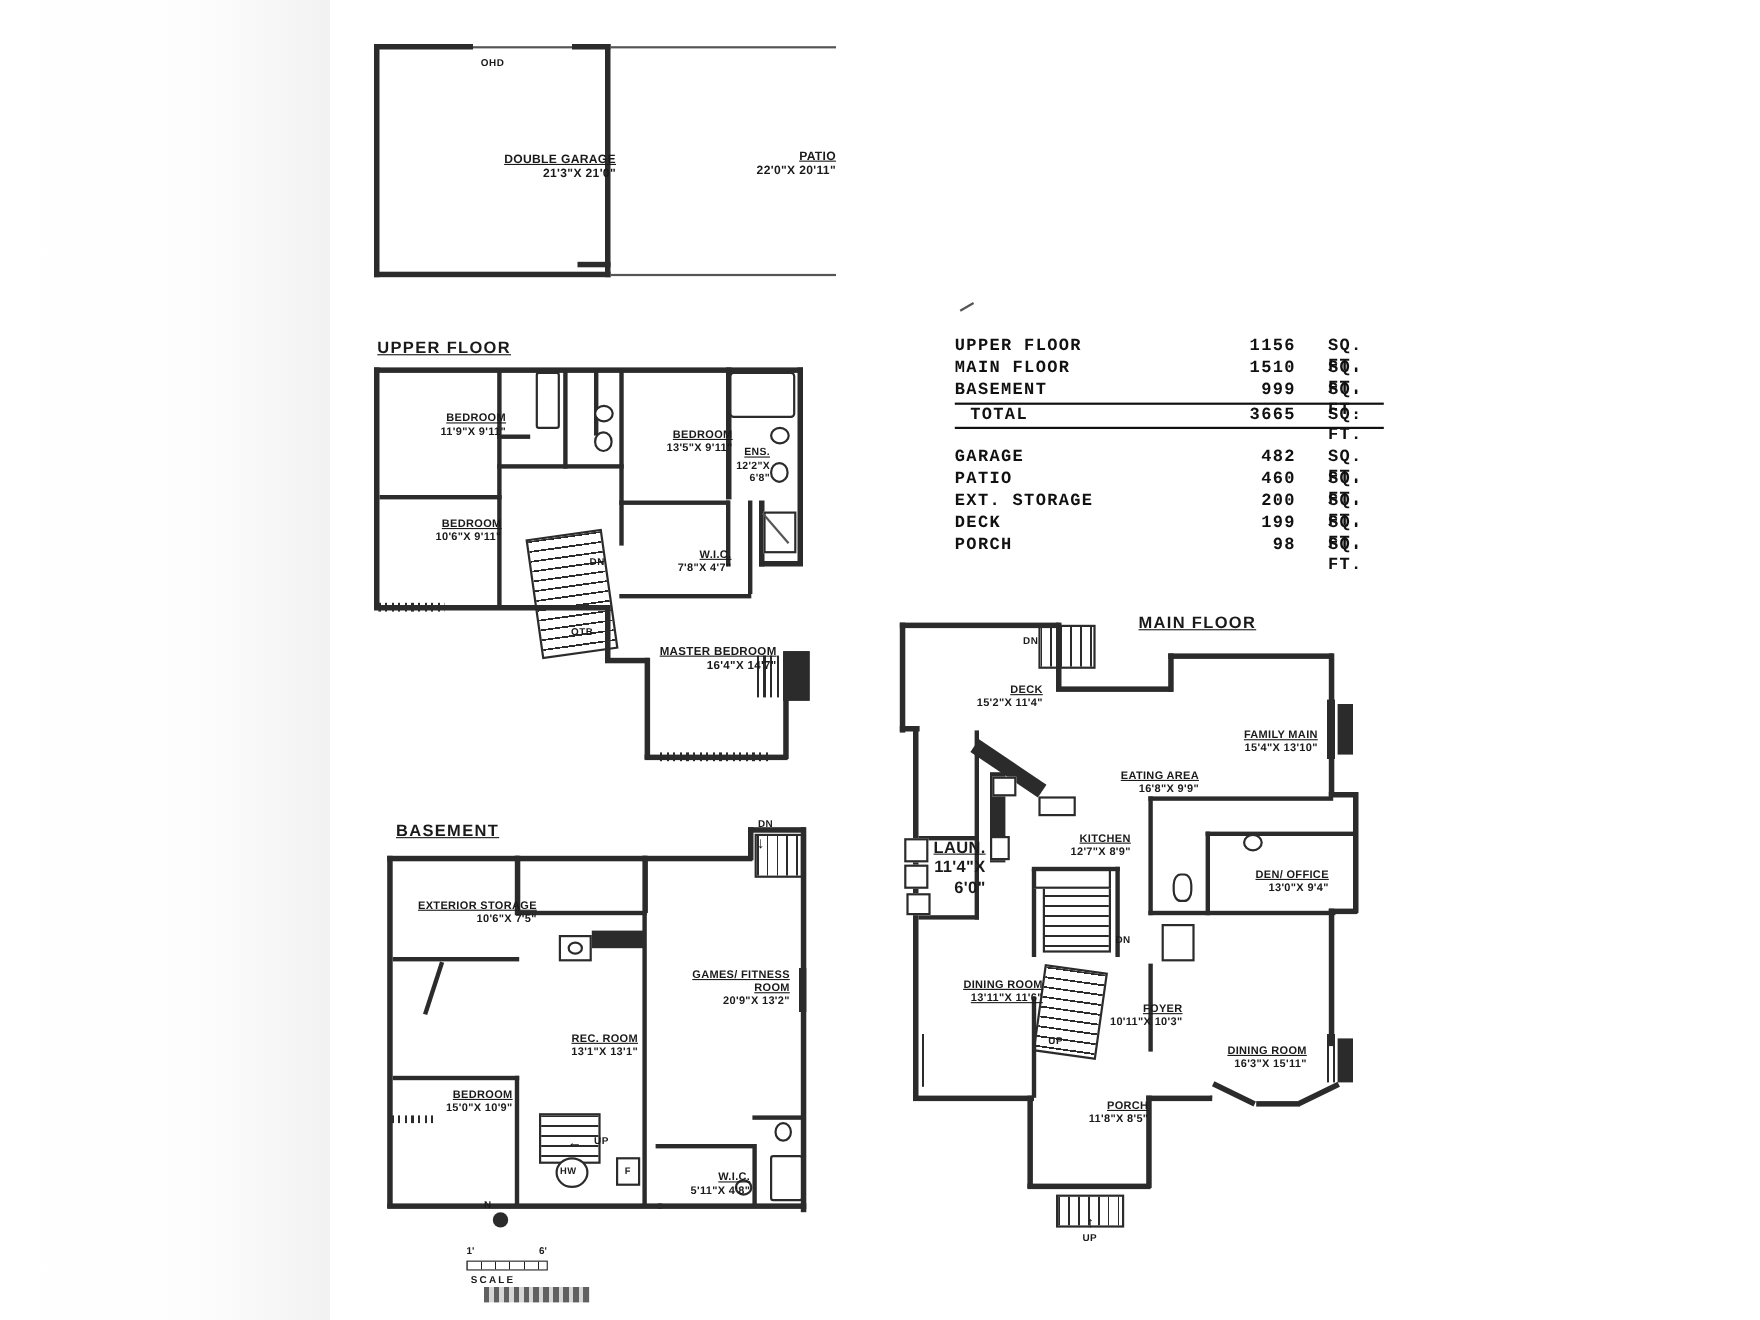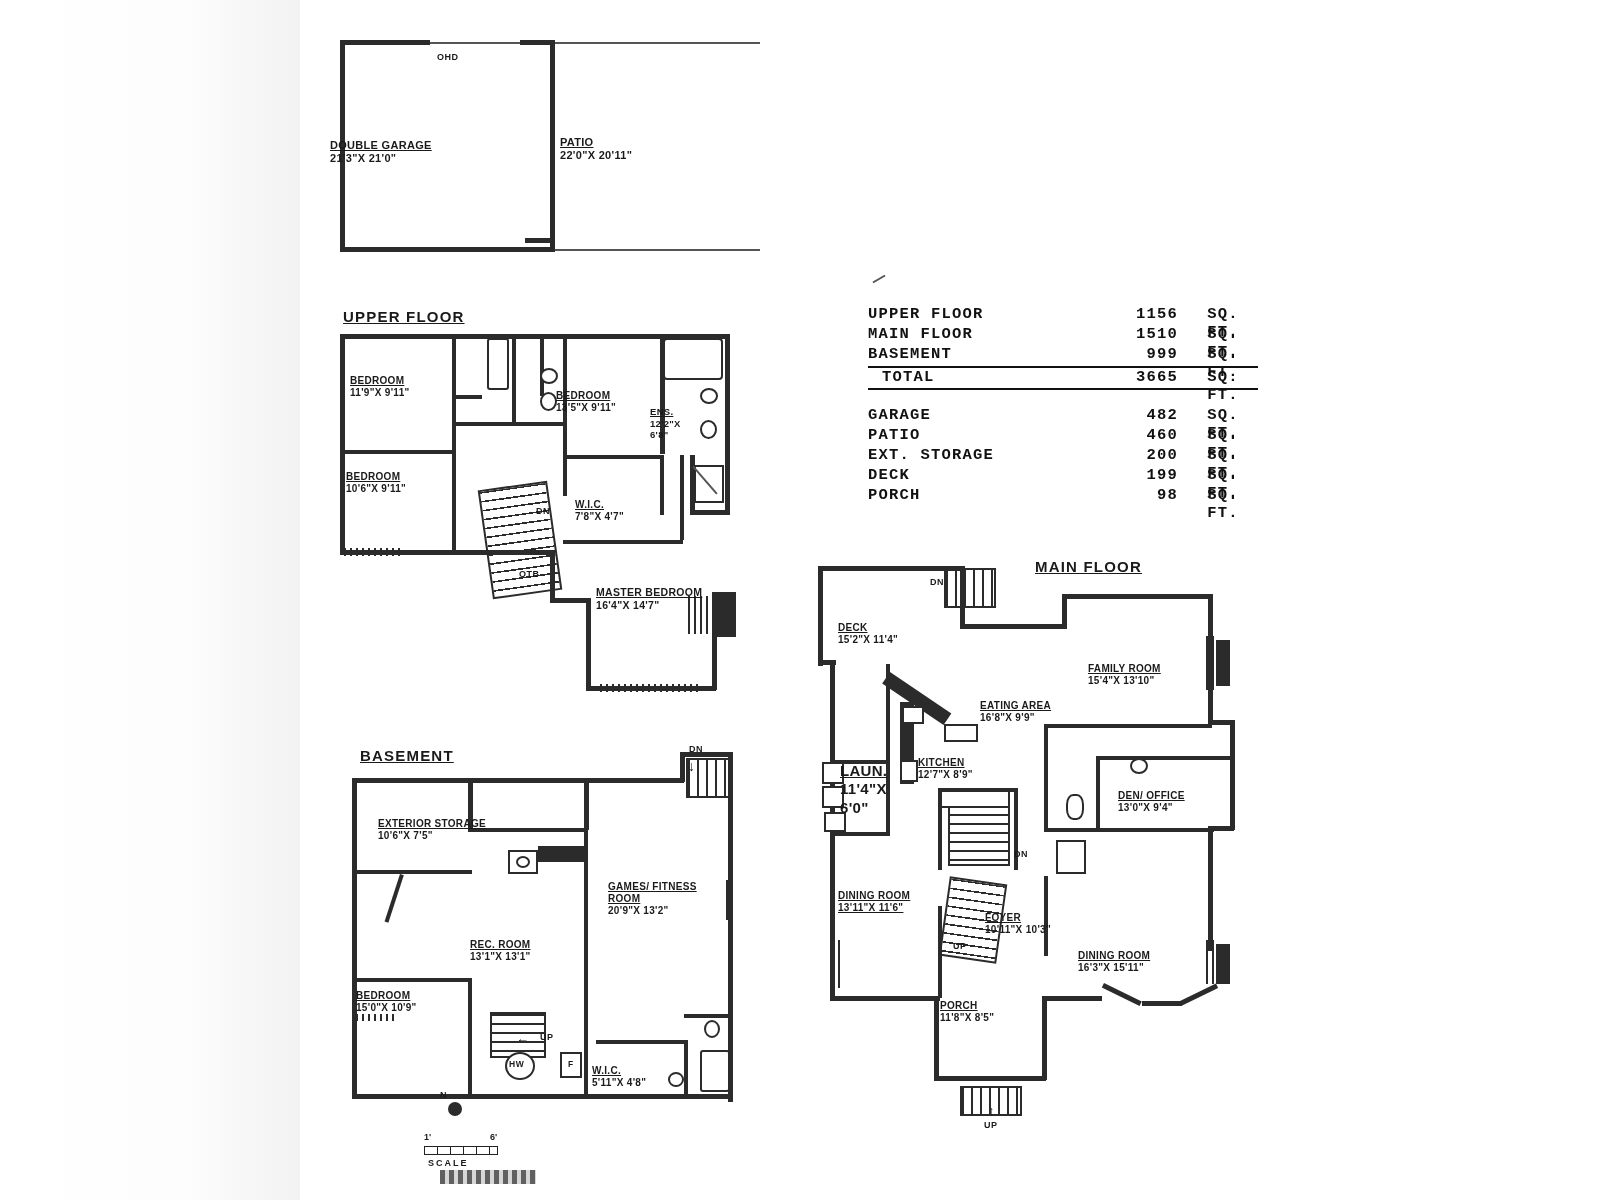--- a/index.html
+++ b/index.html
@@ -6,21 +6,21 @@
   body{
     width:1600px;height:1200px;background:#ffffff;
     font-family:"Liberation Sans", sans-serif;
     color:#1a1a1a;position:relative;overflow:hidden;
   }
   .page{position:absolute;left:0;top:0;width:1600px;height:1200px;}
 
   
   .wall{position:absolute;background:#2b2b2b;}
   .thin{position:absolute;background:#555;}
-  .lbl{position:absolute;text-align:left;line-height:1.22;font-weight:bold;letter-spacing:.3px;}
+  .lbl{position:absolute;text-align:right;line-height:1.22;font-weight:bold;letter-spacing:.3px;}
   .lbl .t{display:block;text-decoration:underline;}
   .lbl .d{display:block;font-weight:bold;}
   .floor-title{position:absolute;font-weight:bold;font-size:15px;letter-spacing:1.2px;text-decoration:underline;}
   .hatch{position:absolute;background:
       repeating-linear-gradient(90deg,#2b2b2b 0 2px,transparent 2px 6px);}
 
   
   .realtor{position:absolute;left:322px;top:6px;width:140px;height:125px;opacity:.55;}
   .realtor .sq{position:absolute;left:18px;top:0;width:104px;height:104px;border:9px solid #9a9a9a;box-sizing:border-box;}
   .realtor .tri{position:absolute;left:63px;top:9px;width:0;height:0;border-left:50px solid #9a9a9a;border-bottom:86px solid transparent;}
@@ -353,21 +353,21 @@
     <div class="hatch" style="left:1206px;top:940px;width:9px;height:44px;"></div>
     <div class="wall" style="left:1216px;top:640px;width:14px;height:46px;"></div>
     <div class="wall" style="left:1216px;top:944px;width:14px;height:40px;"></div>
     <div class="hatch" style="left:832px;top:940px;width:8px;height:48px;"></div>
 
     <div class="lbl" style="left:838px;top:622px;width:110px;font-size:10px;">
       <span class="t">DECK</span>
       <span class="d">15'2"X 11'4"</span>
     </div>
     <div class="lbl" style="left:1088px;top:663px;width:110px;font-size:10px;">
-      <span class="t">FAMILY ROOM</span>
+      <span class="t">FAMILY MAIN</span>
       <span class="d">15'4"X 13'10"</span>
     </div>
     <div class="lbl" style="left:980px;top:700px;width:110px;font-size:10px;">
       <span class="t">EATING AREA</span>
       <span class="d">16'8"X 9'9"</span>
     </div>
     <div class="lbl" style="left:918px;top:757px;width:110px;font-size:10px;">
       <span class="t">KITCHEN</span>
       <span class="d">12'7"X 8'9"</span>
     </div>

